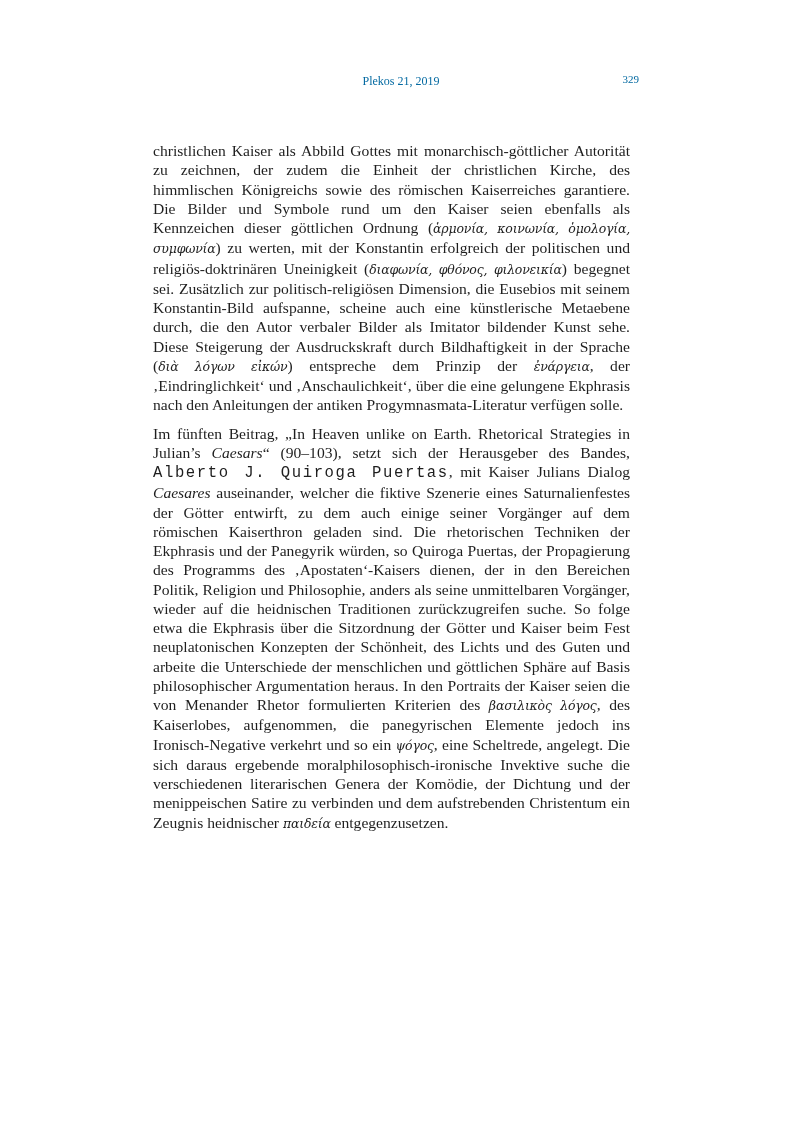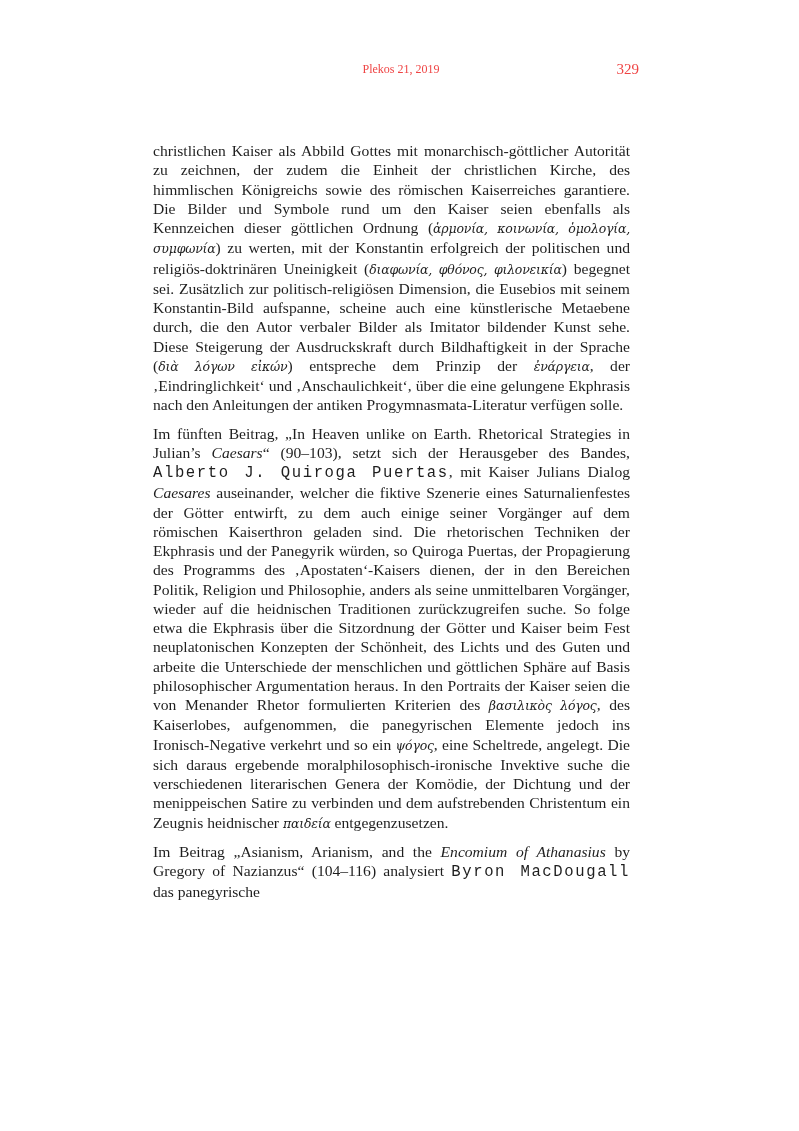--- a/index.html
+++ b/index.html
@@ -10,39 +10,39 @@
     body {
       width: 799px;
       height: 1131px;
       position: relative;
       overflow: hidden;
       font-family: "Liberation Serif", "DejaVu Serif", serif;
       color: #1e1e1e;
     }
     .running-head {
       position: absolute;
-      top: 62px;
+      top: 74px;
       left: 163px;
       width: 476px;
       height: 18px;
       font-size: 12px;
-      color: #ef4444;
+      color: #0369a1;
     }
     .running-head .journal {
       position: absolute;
       left: 0;
       right: 0;
       text-align: center;
       top: 0;
     }
     .running-head .page-no {
       position: absolute;
       right: 0;
       top: -1px;
-      font-size: 15px;
+      font-size: 11px;
     }
     .text-block {
       position: absolute;
       top: 141px;
       left: 153px;
       width: 477px;
       font-size: 15.6px;
       line-height: 19.25px;
       text-align: justify;
       hyphens: manual;
@@ -72,16 +72,13 @@
   <span class="page-no">329</span>
 </div>
 
 <div class="text-block">
   <p>
     <span>christlichen Kaiser als Abbild Gottes mit monarchisch-göttlicher Autorität zu zeichnen, der zudem die Einheit der christlichen Kirche, des himmlischen Königreichs sowie des römischen Kaiserreiches garantiere. Die Bilder und Symbole rund um den Kaiser seien ebenfalls als Kennzeichen dieser göttlichen Ordnung (</span><span class="greek">ἁρμονία, κοινωνία, ὁμολογία, συμφωνία</span><span>) zu werten, mit der Konstantin erfolgreich der politischen und religiös-doktrinären Uneinigkeit (</span><span class="greek">διαφωνία, φθόνος, φιλονεικία</span><span>) begegnet sei. Zusätzlich zur politisch-religiösen Dimension, die Eusebios mit seinem Konstantin-Bild aufspanne, scheine auch eine künstlerische Metaebene durch, die den Autor verbaler Bilder als Imitator bildender Kunst sehe. Diese Steigerung der Ausdruckskraft durch Bildhaftigkeit in der Sprache (</span><span class="greek">διὰ λόγων εἰκών</span><span>) entspreche dem Prinzip der </span><span class="greek">ἐνάργεια</span><span>, der ‚Eindringlichkeit‘ und ‚Anschaulichkeit‘, über die eine gelungene Ekphrasis nach den Anleitungen der antiken Progymnasmata-Literatur verfügen solle.</span>
   </p>
   <p>
     <span>Im fünften Beitrag, „In Heaven unlike on Earth. Rhetorical Strategies in Julian’s </span><span class="ital">Caesars</span><span>“ (90–103), setzt sich der Herausgeber des Bandes, </span><span class="spaced">Alberto J. Quiroga Puertas</span><span>, mit Kaiser Julians Dialog </span><span class="ital">Caesares</span><span> auseinander, welcher die fiktive Szenerie eines Saturnalienfestes der Götter entwirft, zu dem auch einige seiner Vorgänger auf dem römischen Kaiserthron geladen sind. Die rhetorischen Techniken der Ekphrasis und der Panegyrik würden, so Quiroga Puertas, der Propagierung des Programms des ‚Apostaten‘-Kaisers dienen, der in den Bereichen Politik, Religion und Philosophie, anders als seine unmittelbaren Vorgänger, wieder auf die heidnischen Traditionen zurückzugreifen suche. So folge etwa die Ekphrasis über die Sitzordnung der Götter und Kaiser beim Fest neuplatonischen Konzepten der Schönheit, des Lichts und des Guten und arbeite die Unterschiede der menschlichen und göttlichen Sphäre auf Basis philosophischer Argumentation heraus. In den Portraits der Kaiser seien die von Menander Rhetor formulierten Kriterien des </span><span class="greek">βασιλικὸς λόγος</span><span>, des Kaiserlobes, aufgenommen, die panegyrischen Elemente jedoch ins Ironisch-Negative verkehrt und so ein </span><span class="greek">ψόγος</span><span>, eine Scheltrede, angelegt. Die sich daraus ergebende moralphilosophisch-ironische Invektive suche die verschiedenen literarischen Genera der Komödie, der Dichtung und der menippeischen Satire zu verbinden und dem aufstrebenden Christentum ein Zeugnis heidnischer </span><span class="greek">παιδεία</span><span> entgegenzusetzen.</span>
   </p>
-  <p>
-    <span>Im Beitrag „Asianism, Arianism, and the </span><span class="ital">Encomium of Athanasius</span><span> by Gregory of Nazianzus“ (104–116) analysiert </span><span class="spaced">Byron MacDougall</span><span> das panegyrische</span>
-  </p>
 </div>
 
 </body></html>

